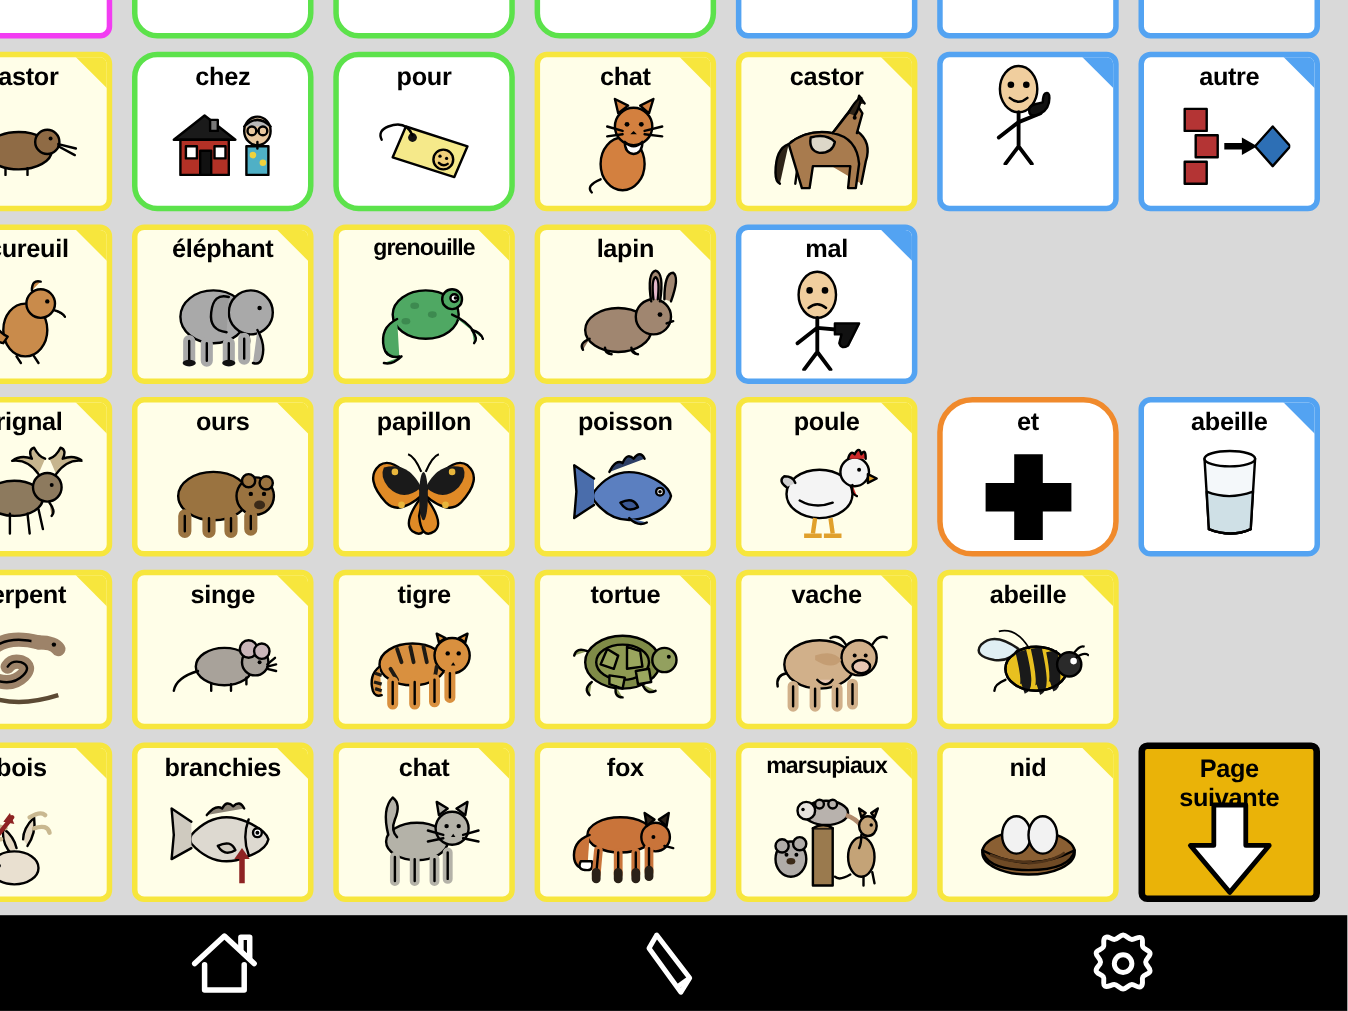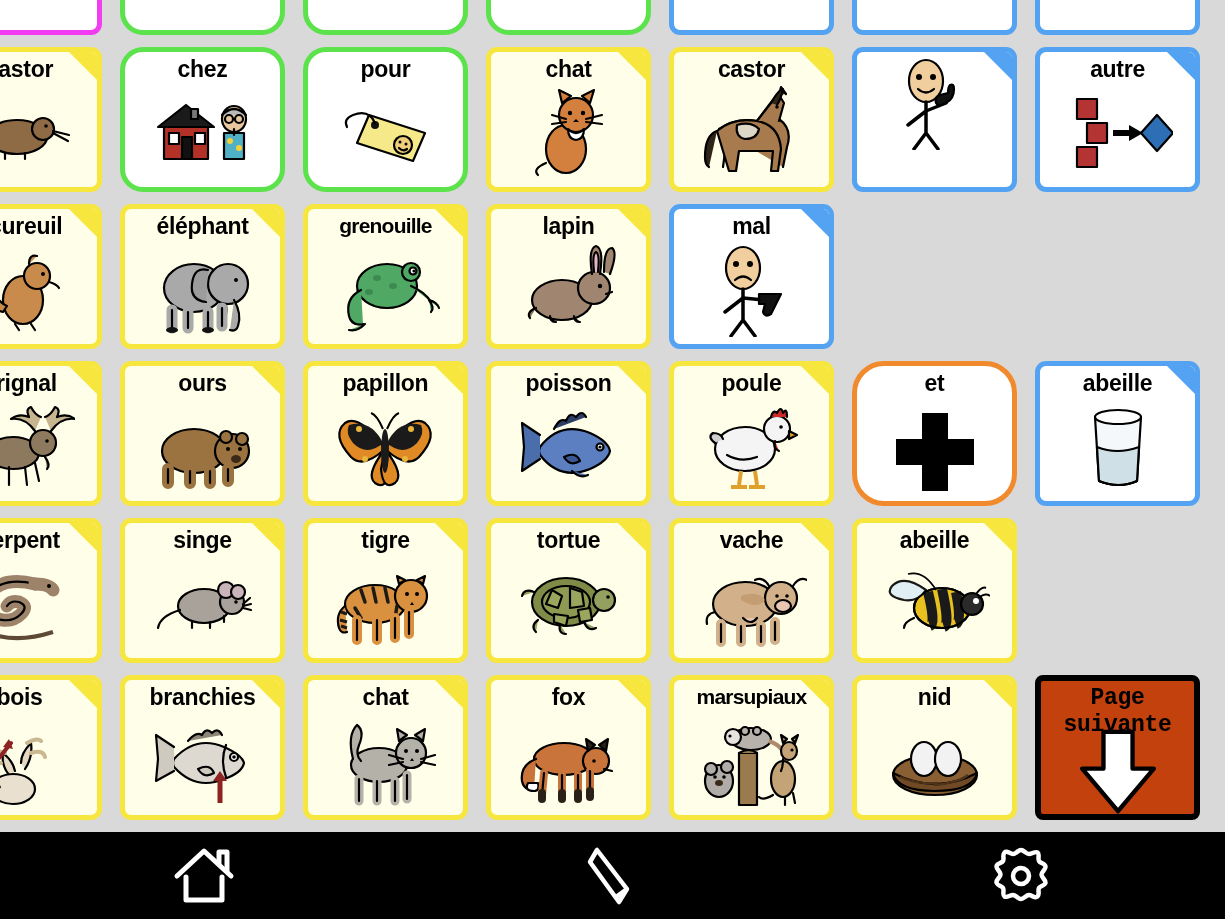--- a/index.html
+++ b/index.html
@@ -32,21 +32,21 @@
     background:#fffee8;
     overflow:hidden;
     flex: 0 0 165px;
   }
   
   .cell.c-yellow { border-color:#f7e63d; background:#fffee8; }
   .cell.c-green  { border-color:#5ce24b; background:#ffffff;border-radius:23px; }
   .cell.c-blue   { border-color:#53a3f2; background:#ffffff; }
   .cell.c-orange { border-color:#f08a2c; background:#ffffff;border-radius:32px; }
   .cell.c-magenta{ border-color:#f23cf2; background:#ffffff; }
-  .cell.c-black  { border-color:#000000; background:#c2410c; border-width:6px; border-radius:8px;font-family:Liberation Mono, monospace;}
+  .cell.c-black  { border-color:#000000; background:#eab308; border-width:6px; border-radius:8px;}
 
   
   .cell.fold::after {
     content:"";
     position:absolute;
     top:-1px; right:-1px;
     width:0; height:0;
     border-top: 30px solid #f7e63d;
     border-left: 30px solid transparent;
   }

